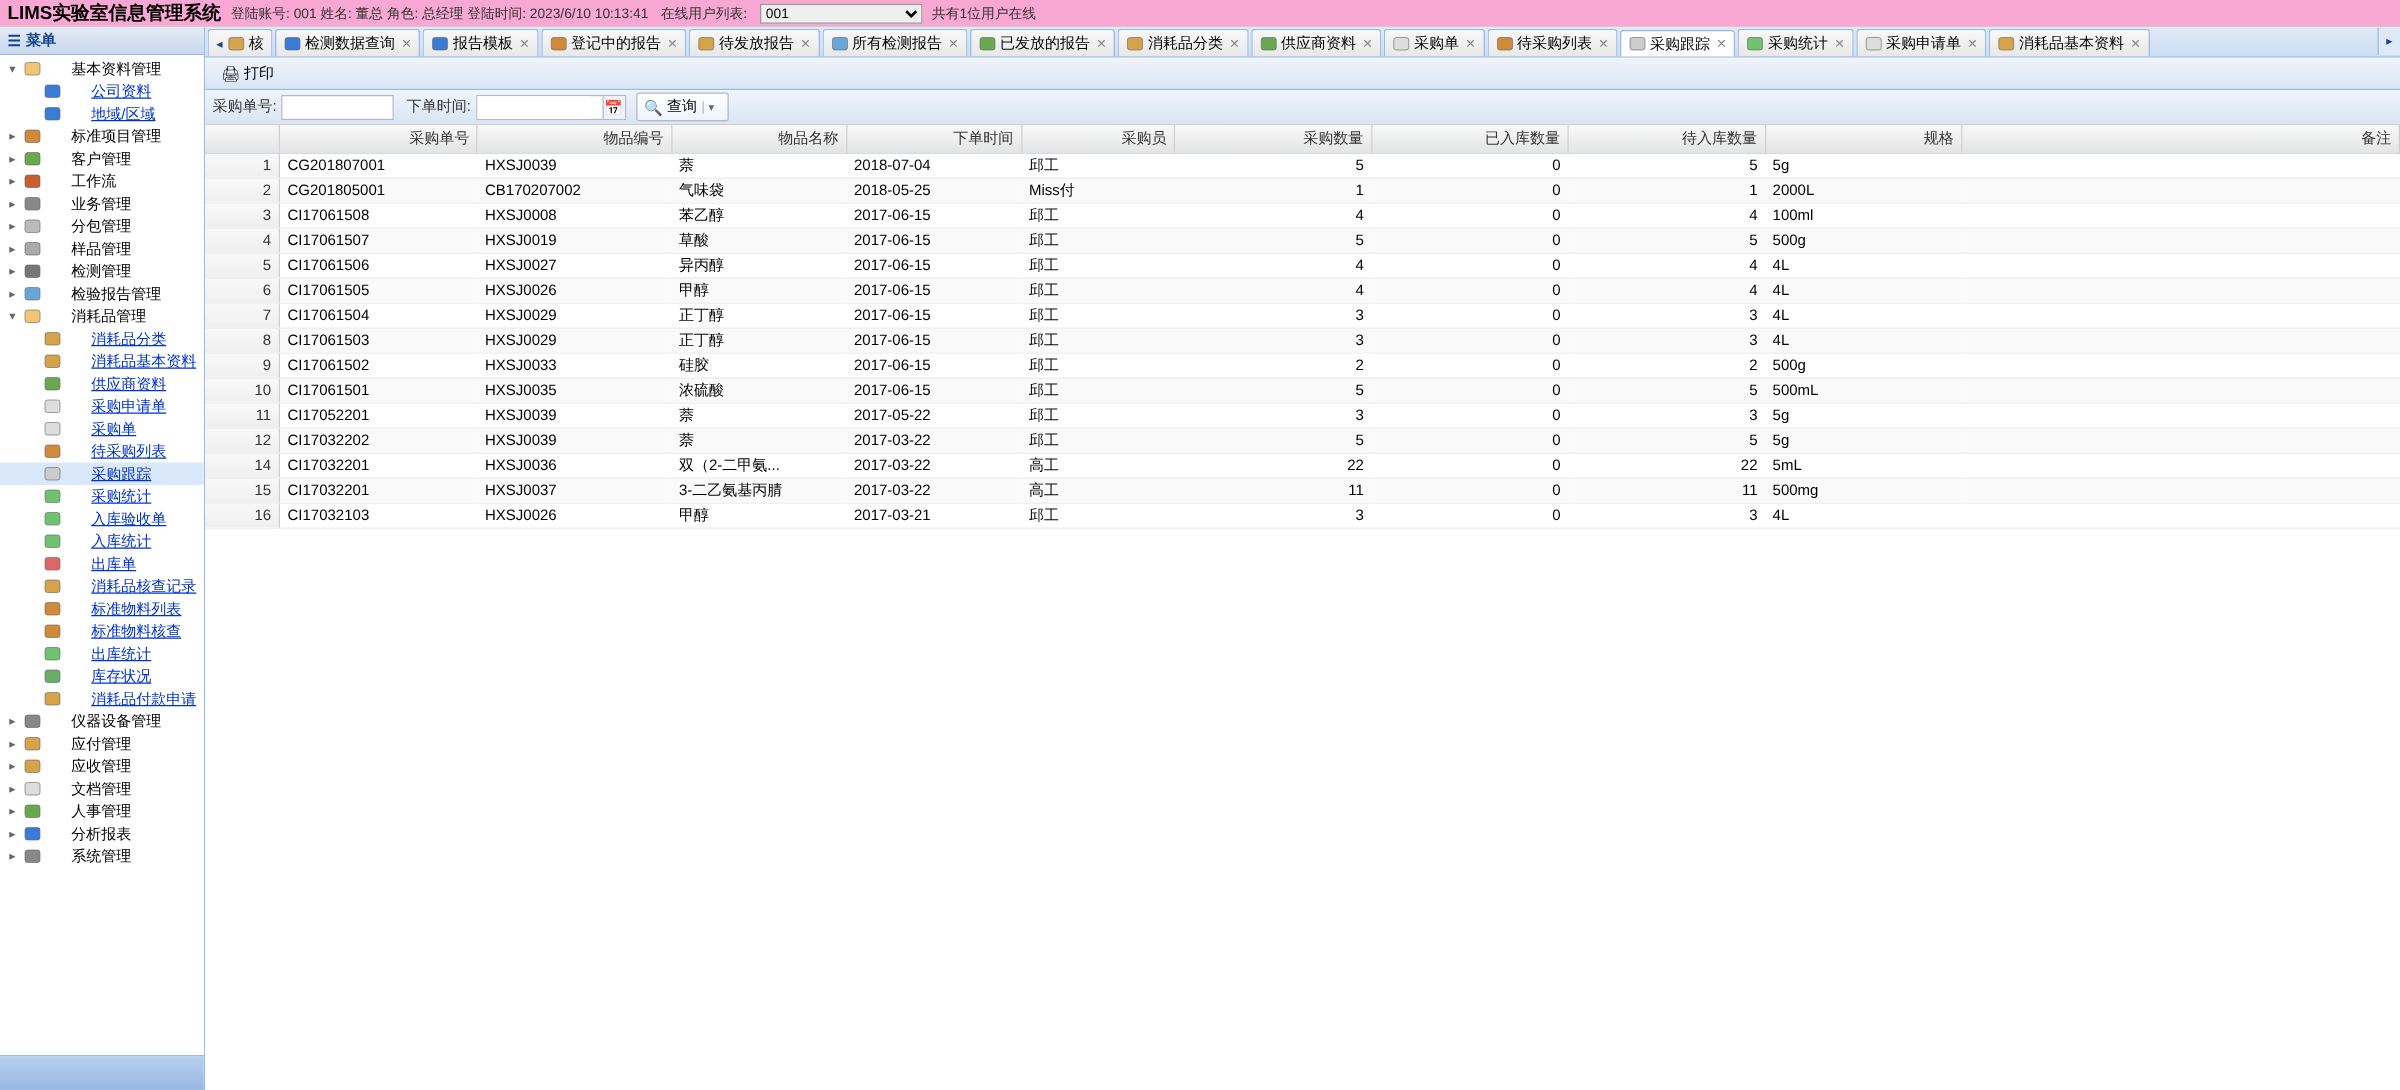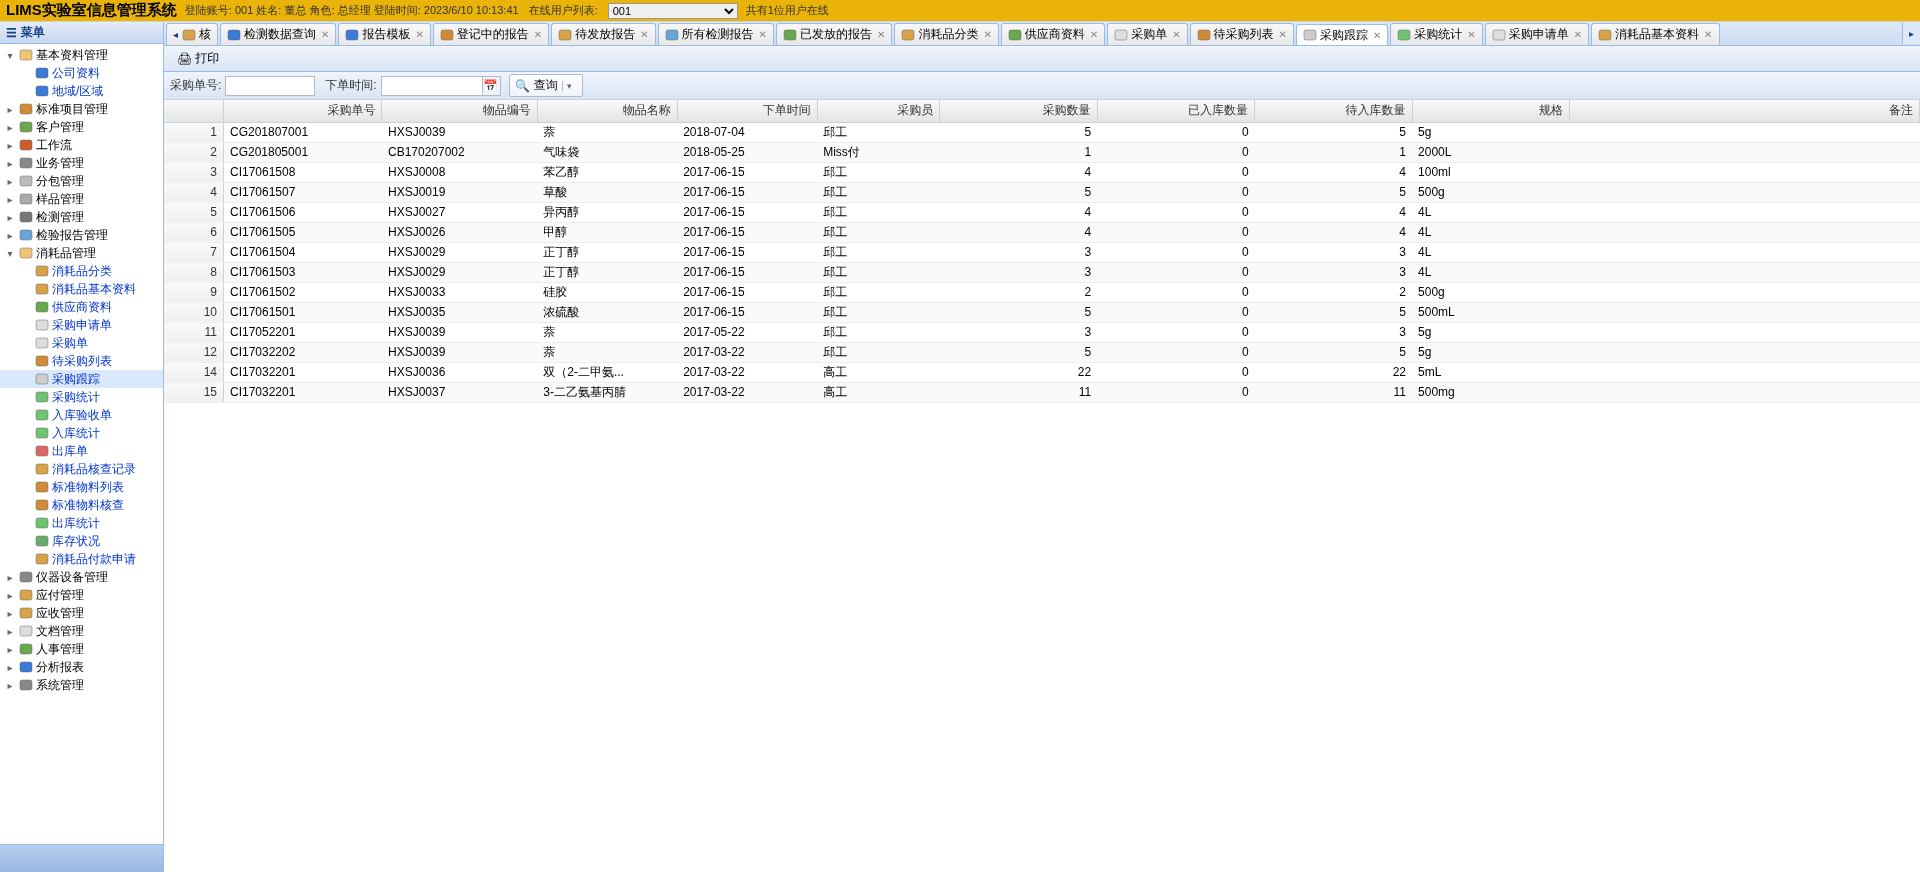--- a/index.html
+++ b/index.html
@@ -1,32 +1,32 @@
 <!DOCTYPE html>
 <html><head>
 <meta charset="utf-8">
 <style>
 * { margin: 0; padding: 0; box-sizing: border-box; font-family: "Microsoft YaHei", Arial, sans-serif; font-size: 12px; }
 body { background: #fff; width: 1920px; height: 872px; overflow: hidden; }
-.header { height: 22px; display: flex; align-items: center; padding: 0 6px; background: #eab308; border-bottom: 1px solid #d0d0d0; }
+.header { height: 22px; display: flex; align-items: center; padding: 0 6px; background: #f9a8d4; border-bottom: 1px solid #d0d0d0; }
 .header .title { font-size: 15px; font-weight: bold; margin-right: 8px; }
 .header .info { font-size: 11px; color: #333; margin-right: 10px; }
 .header select { font-size: 11px; width: 130px; border: 1px solid #999; }
 .main { display: flex; height: 850px; }
 .sidebar { width: 164px; border-right: 1px solid #99bbe8; background: #fff; display: flex; flex-direction: column; }
 .sidebar-header { height: 22px; background: linear-gradient(#e4ecf7,#c8d8ef); border-bottom: 1px solid #99bbe8; display: flex; align-items: center; padding: 0 6px; font-weight: bold; color: #15428b; }
 .sidebar-header .icon { margin-right: 4px; color: #15428b; }
 .tree { flex: 1; overflow-y: auto; background: #fff; padding: 2px 0; }
 .tree-node { display: flex; align-items: center; height: 18px; padding: 0 2px; cursor: pointer; white-space: nowrap; }
 .tree-node.lvl1 { padding-left: 4px; }
 .tree-node.lvl2 { padding-left: 20px; }
 .tree-node .toggle { width: 12px; height: 12px; display: inline-flex; align-items: center; justify-content: center; color: #666; font-size: 10px; margin-right: 2px; }
 .tree-node .icon { width: 16px; height: 16px; display: inline-flex; align-items: center; justify-content: center; margin-right: 2px; }
-.tree-node .label { color: #000; }
-.tree-node .label.link { color: #0033cc; }
+.tree-node .label { color: #000; margin-left: 21px; }
+.tree-node .label.link { color: #0033cc; text-decoration: underline; }
 .tree-node.selected { background: #d9e8fb; }
 .tree-footer { height: 28px; background: linear-gradient(#b8cfee,#98b8e2); border-top: 1px solid #99bbe8; }
 .content { flex: 1; display: flex; flex-direction: column; background: #fff; }
 .tabstrip { height: 24px; background: linear-gradient(#dfe8f6,#cddef3); border-bottom: 1px solid #99bbe8; display: flex; align-items: flex-end; padding-left: 2px; overflow: hidden; position: relative; }
 .tab { height: 22px; display: flex; align-items: center; padding: 0 6px; border: 1px solid #99bbe8; border-bottom: none; background: linear-gradient(#f8f8f8,#e8e8e8); margin-right: 2px; border-radius: 3px 3px 0 0; cursor: pointer; white-space: nowrap; }
 .tab.active { background: #fff; border-bottom: 1px solid #fff; position: relative; top: 1px; }
 .tab .icon { width: 14px; height: 14px; margin-right: 3px; display: inline-flex; align-items: center; justify-content: center; }
 .tab .close { margin-left: 5px; color: #888; font-size: 10px; }
 .tab-scroll { width: 18px; height: 22px; background: #dfe8f6; border-left: 1px solid #99bbe8; display: flex; align-items: center; justify-content: center; position: absolute; right: 0; top: 0; color: #15428b; font-size: 10px; }
 .toolbar { height: 26px; background: linear-gradient(#f0f4fb,#d9e5f5); border-bottom: 1px solid #99bbe8; display: flex; align-items: center; padding: 0 6px; }
@@ -749,17 +749,30 @@
               <td>HXSJ0037</td>
               <td>3-二乙氨基丙腈</td>
               <td>2017-03-22</td>
               <td>高工</td>
               <td class="num">11</td>
               <td class="num">0</td>
               <td class="num">11</td>
               <td>500mg</td>
               <td></td>
             </tr>
+            <tr>
+              <td class="rownum">16</td>
+              <td>CI17032103</td>
+              <td>HXSJ0026</td>
+              <td>甲醇</td>
+              <td>2017-03-21</td>
+              <td>邱工</td>
+              <td class="num">3</td>
+              <td class="num">0</td>
+              <td class="num">3</td>
+              <td>4L</td>
+              <td></td>
+            </tr>
           </tbody>
         </table>
     </div>
   </div>
 </div>
 
 </body></html>

